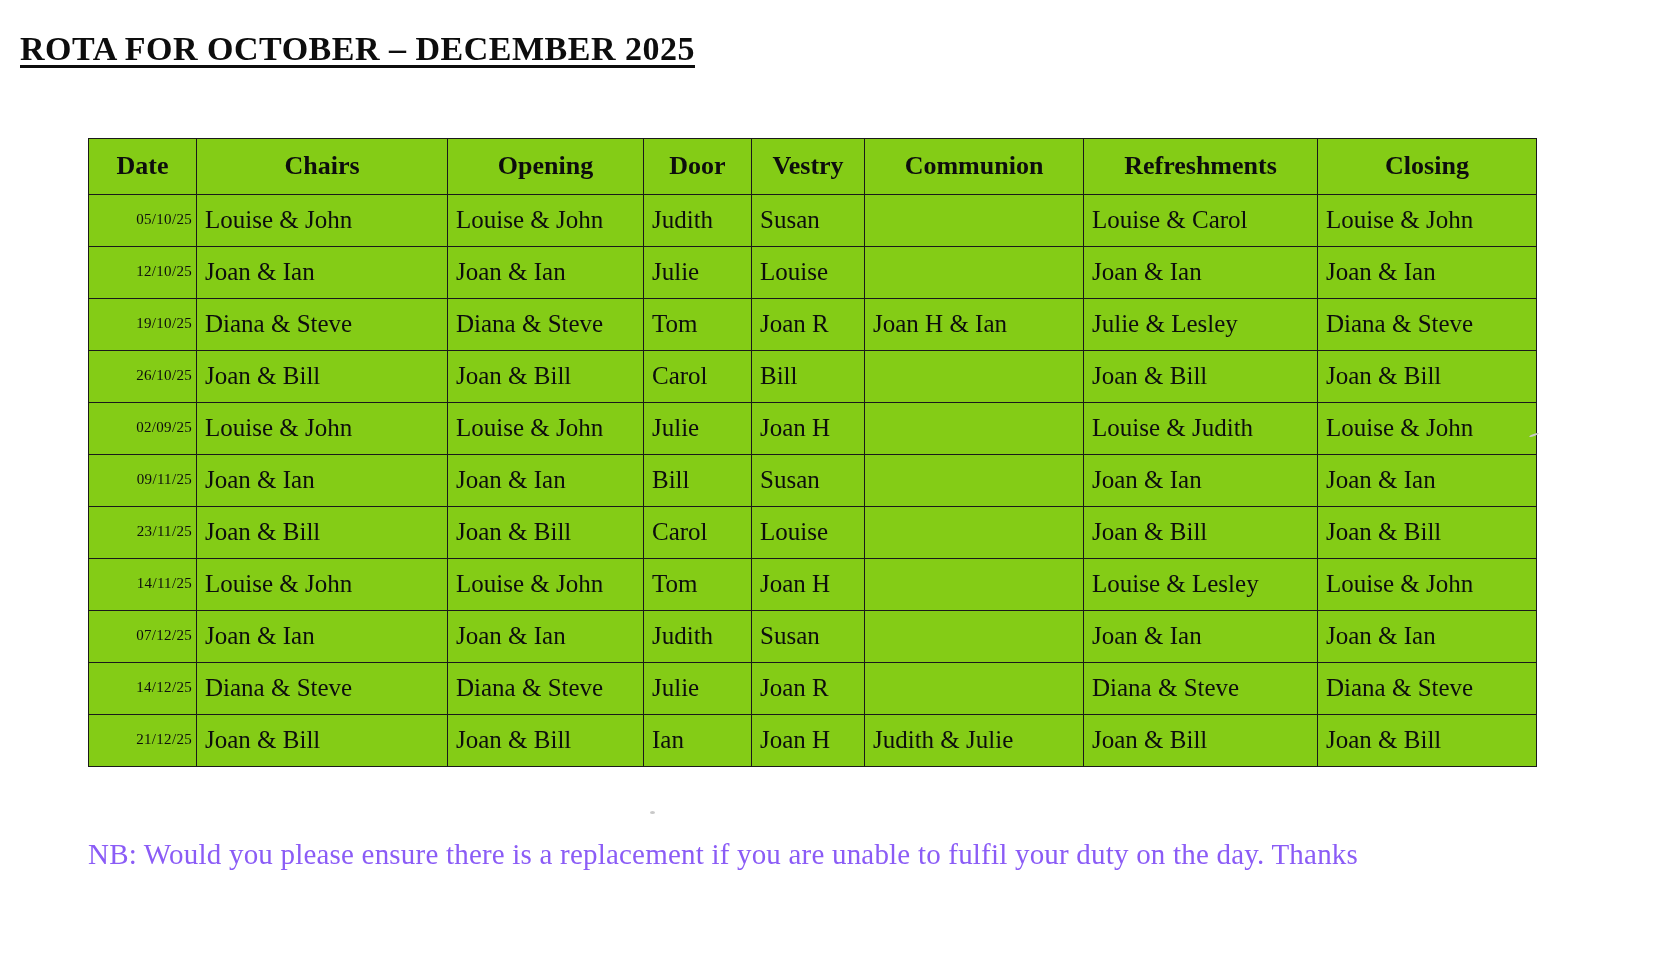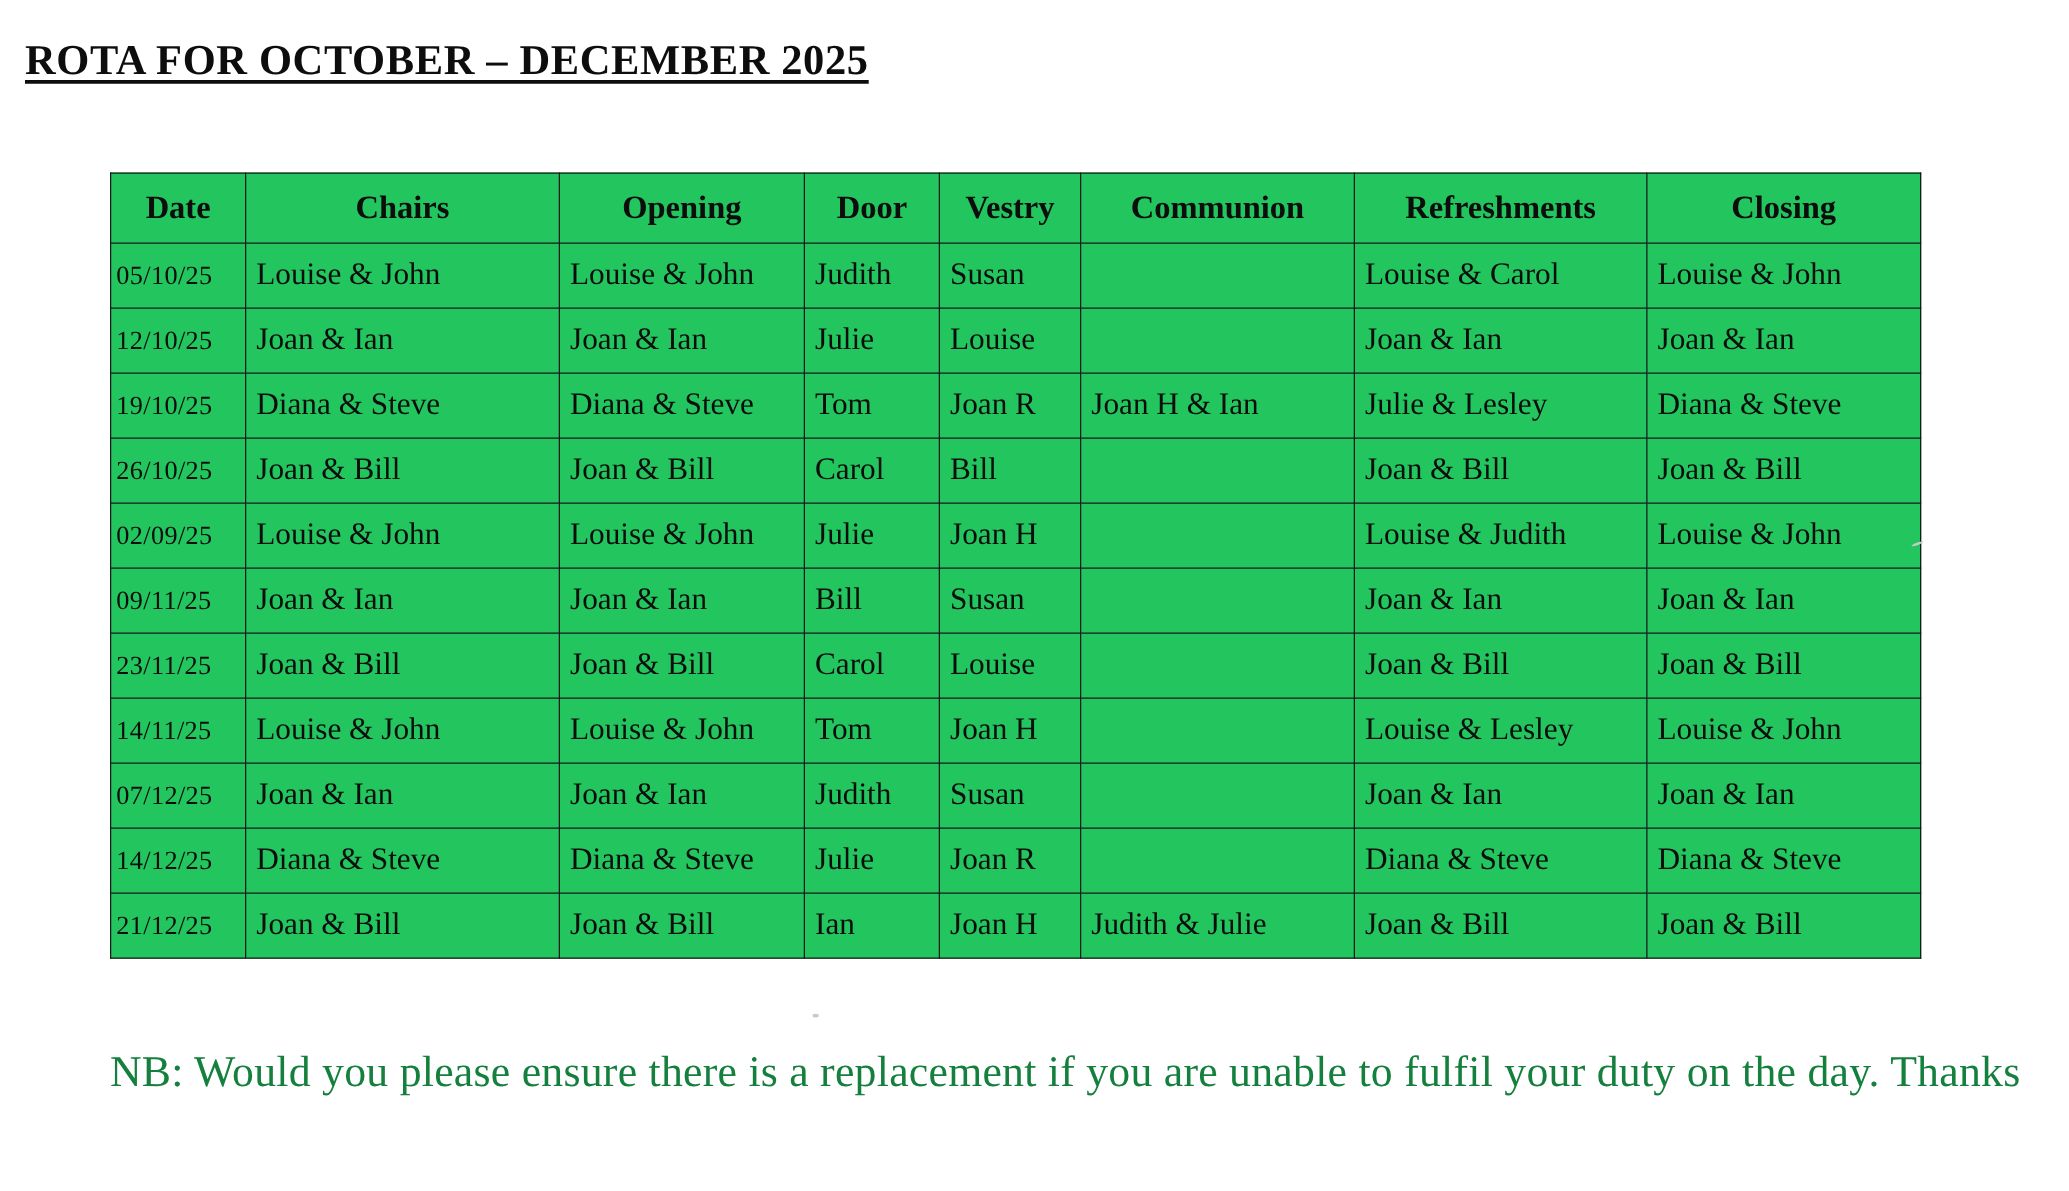--- a/index.html
+++ b/index.html
@@ -39,21 +39,21 @@
     position: absolute;
     left: 88px;
     top: 108px;
     width: 1448px;
   }
 
   table.rota {
     border-collapse: collapse;
     width: 1448px;
     table-layout: fixed;
-    background: #22c55e;
+    background: #84cc16;
   }
 
   table.rota th,
   table.rota td {
     border: 1.6px solid #1a1a1a;
     font-family: "Liberation Serif", serif;
     font-size: 25px;
     line-height: 1.05;
     padding: 6px 8px 7px 8px;
     vertical-align: middle;
@@ -69,22 +69,22 @@
     padding-top: 5px;
     padding-bottom: 6px;
   }
 
   table.rota tbody td {
     height: 38px;
     text-align: left;
   }
 
   table.rota tbody td.date-cell {
-    text-align: left;
-    font-size: 21px;
+    text-align: right;
+    font-size: 15px;
     letter-spacing: 0.3px;
     padding-left: 4px;
     padding-right: 4px;
     margin-left: 35px;
   }
 
   
   col.c-date   { width: 108px; }
   col.c-chairs { width: 251px; }
   col.c-open   { width: 196px; }
@@ -92,23 +92,23 @@
   col.c-vestry { width: 113px; }
   col.c-comm   { width: 219px; }
   col.c-refr   { width: 234px; }
   col.c-close  { width: 219px; }
 
   .note {
     position: absolute;
     left: 88px;
     top: 808px;
     font-family: "Liberation Serif", serif;
-    font-size: 35px;
+    font-size: 29px;
     letter-spacing: 0.2px;
-    color: #15803d;
+    color: #8b5cf6;
   }
 
   
   .speck {
     position: absolute;
     background: #c9c9c9;
     border-radius: 50%;
   }
   .speck.s1 { left: 650px; top: 781px; width: 5px; height: 3px; }
   .speck.s2 { left: 1529px; top: 404px; width: 10px; height: 2px; transform: rotate(-20deg); }

